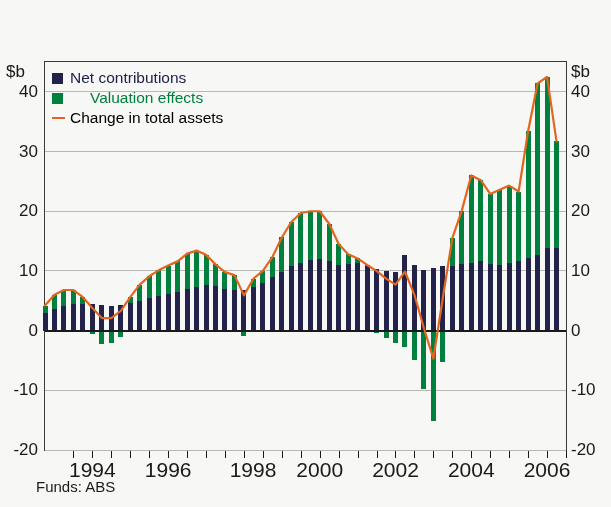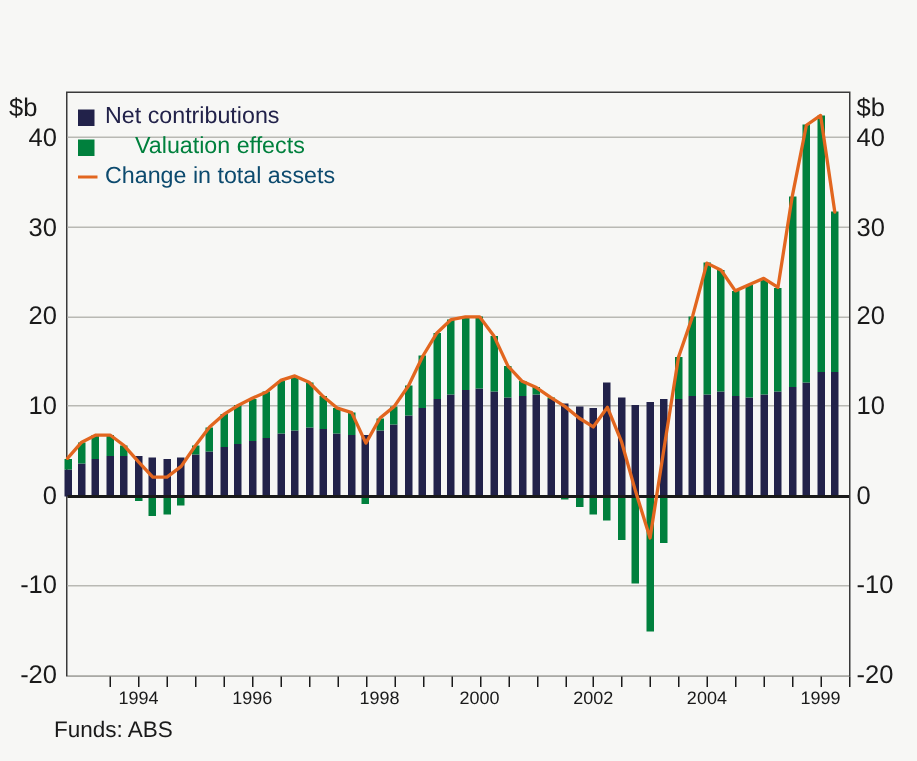--- a/index.html
+++ b/index.html
@@ -50,21 +50,21 @@
     white-space:nowrap;
     line-height:17px;
   }
   .unit{
     position:absolute;font-size:17px;color:#1a1a1a;white-space:nowrap;
   }
 
   .xlab{
     position:absolute;
     top:458px;
-    font-size:12px;color:#1a1a1a;
+    font-size:21px;color:#1a1a1a;
     text-align:center;
     white-space:nowrap;
     transform:translateX(-50%);
   }
   .xtick{
     position:absolute;
     top:451px;width:1px;height:7px;background:#1a1a1a;
   }
 
   
@@ -227,21 +227,21 @@
     <div class="legrow">
       <span class="swatch" id="sw0" style="background: rgb(34, 34, 74);"></span>
       <span class="legtext" id="lt0" style="color: rgb(34, 34, 74);">Net contributions</span>
     </div>
     <div class="legrow">
       <span class="swatch" id="sw1" style="background: rgb(0, 128, 61);"></span>
       <span class="legtext" id="lt1" style="color: rgb(0, 128, 61); margin-left: 20px;">Valuation effects</span>
     </div>
     <div class="legrow">
       <span class="dash" id="sw2" style="background: rgb(226, 102, 31);"></span>
-      <span class="legtext" id="lt2" style="color: #0c4a6e; text-align: right;">Change in total assets</span>
+      <span class="legtext" id="lt2" style="color: #000000; text-align: right;">Change in total assets</span>
     </div>
   </div>
 
   <div class="source">Funds: ABS</div>
 
 <div class="ylab" style="top: 441px; left: 0px; width: 38px; text-align: right;">-20</div>
     <div class="ylab" style="top: 441px; left: 571px; text-align: left;">-20</div>
     <div class="ylab" style="top: 381.308px; left: 0px; width: 38px; text-align: right;">-10</div>
     <div class="ylab" style="top: 381.308px; left: 571px; text-align: left;">-10</div>
     <div class="ylab" style="top: 321.615px; left: 0px; width: 38px; text-align: right;">0</div>
@@ -280,14 +280,14 @@
     <div class="xtick" style="left: 509.164px;"></div>
     <div class="xtick" style="left: 528.109px;"></div>
     <div class="xtick" style="left: 547.055px;"></div>
     <div class="xtick" style="left: 566px;"></div>
     <div class="xlab" style="left: 92.3636px;">1994</div>
     <div class="xlab" style="left: 168.145px;">1996</div>
     <div class="xlab" style="left: 253px;">1998</div>
     <div class="xlab" style="left: 319.709px;">2000</div>
     <div class="xlab" style="left: 395.491px;">2002</div>
     <div class="xlab" style="left: 471.273px;">2004</div>
-    <div class="xlab" style="left: 547.055px;">1999</div>
+    <div class="xlab" style="left: 547.055px;">2006</div>
   </div>
 
 </body></html>

